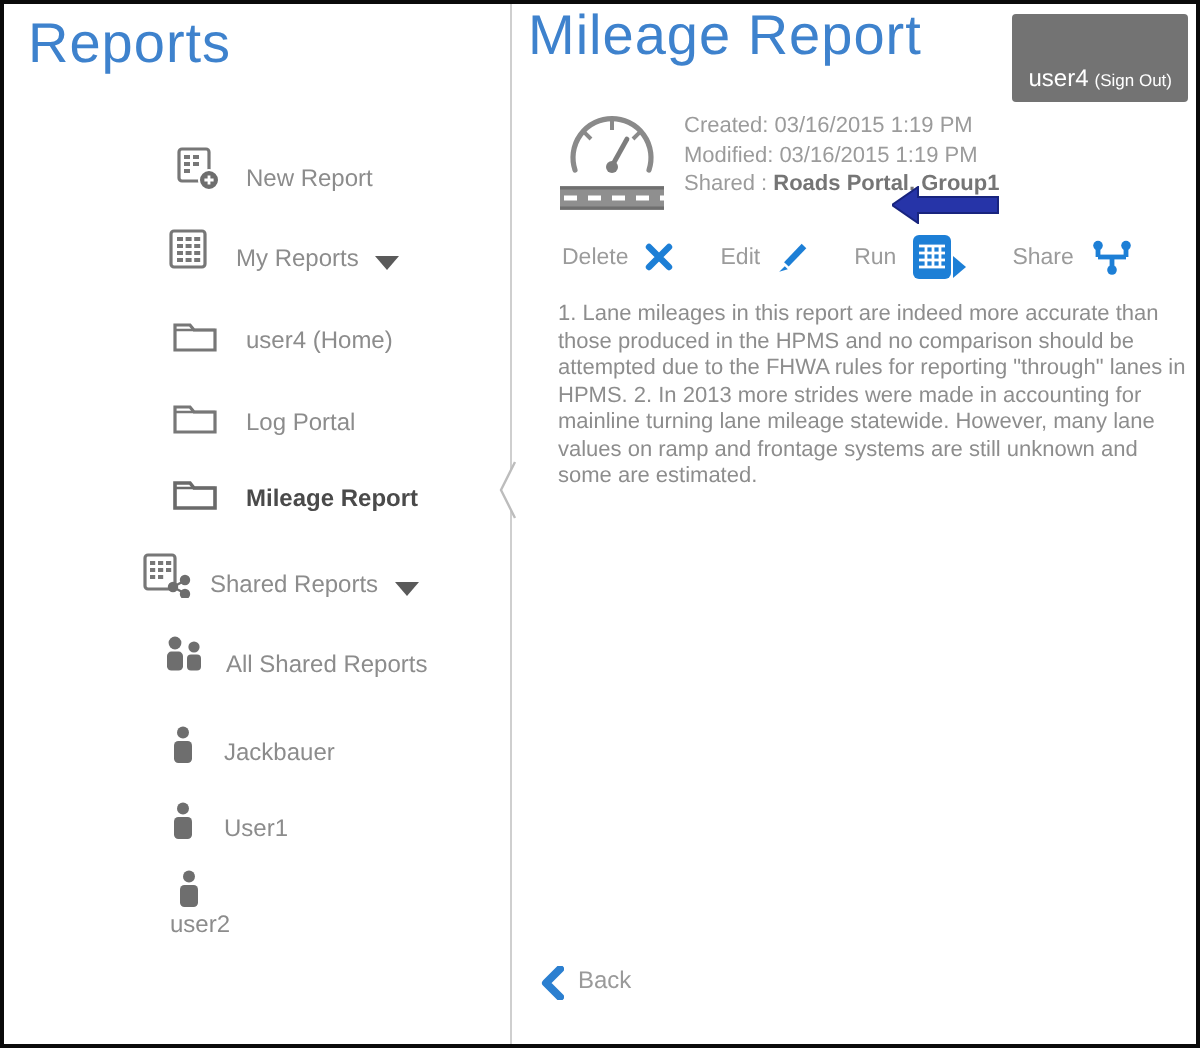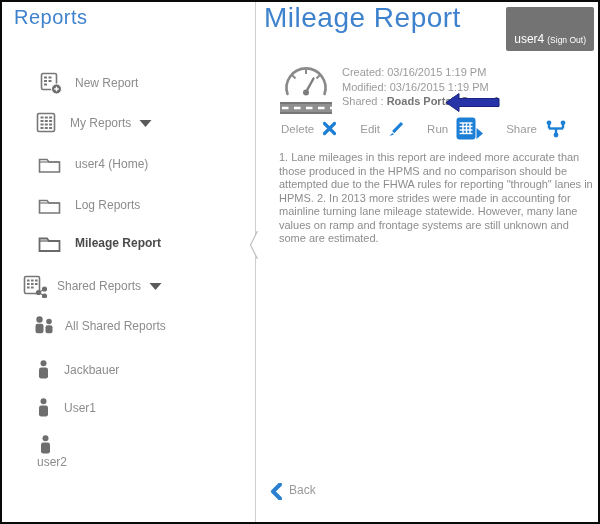--- a/index.html
+++ b/index.html
@@ -15,28 +15,28 @@
     border:2px solid #0a0a0a;
     background:#fff;
   }
   
   .sidebar {
     position:absolute; left:0; top:0; width:251px; height:520px;
     background:#fff;
   }
   .sidebar-title {
     position:absolute; left:12px; top:4px;
-    font-size:20px; font-weight:300; color:#3e82cd;
+    font-size:28px; font-weight:300; color:#3e82cd;
     letter-spacing:0.5px;
   }
   .tree-item {
     position:absolute; height:26px;
-    display:flex; align-items:center;
+    display:flex; align-items:flex-end;
     font-size:12px; color:#8c8c8c;
-    cursor:pointer; white-space:nowrap;
+    cursor:pointer; white-space:nowrap;margin-left:48px;
   }
   .tree-item .ticon { display:flex; align-items:center; justify-content:center; }
   .tree-item.selected .tlabel { font-weight:bold; color:#4a4a4a; }
   .row-0 { top:68px;  left:38px; }
   .row-1 { top:108px; left:34px; }
   .row-2 { top:149px; left:36px; }
   .row-3 { top:190px; left:36px; }
   .row-4 { top:228px; left:36px; }
   .row-5 { top:271px; left:21px; }
   .row-6 { top:311px; left:31px; }
@@ -68,21 +68,21 @@
   .user-btn {
     position:absolute; right:4px; top:5px;
     background:#737373; color:#fff;
     border:none; border-radius:2px;
     padding:4px 8px 5px 8px;
     font-family:"Liberation Sans", sans-serif;
     font-size:12px; cursor:pointer;
     display:flex; align-items:baseline; gap:3px;
   }
   .user-btn .signout { font-size:8.5px;margin-top:24px; }
-  .meta { position:absolute; left:24px; top:61px; display:flex; }
+  .meta { position:absolute; left:24px; top:52px; display:flex; }
   .meta-text { margin-left:10px; font-size:11px; color:#9b9b9b; line-height:14.5px; padding-top:2px; }
   .meta-text .shared-strong { font-weight:bold; color:#757575; }
   .pointer-arrow { position:absolute; left:190px; top:91px; }
   .actions {
     position:absolute; left:25px; top:115px;
     display:flex; align-items:center;
   }
   .action {
     display:flex; align-items:center; gap:8px;
     margin-right:23px; cursor:pointer;
@@ -164,21 +164,21 @@
       <span class="tlabel">user4 (Home)</span>
     </div>
 
     <div class="tree-item row-3">
       <span class="ticon gap14">
         <svg width="23" height="19" viewBox="0 0 23 19">
           <path d="M1.5 17 V4.5 h7.5 l2 2.5 h10.5 V17 z" fill="none" stroke="#777" stroke-width="1.6"></path>
           <path d="M1.5 7 h20" stroke="#777" stroke-width="1.2"></path>
         </svg>
       </span>
-      <span class="tlabel">Log Reports</span>
+      <span class="tlabel">Log Portal</span>
     </div>
 
     <div class="tree-item row-4 selected">
       <span class="ticon gap14">
         <svg width="23" height="19" viewBox="0 0 23 19">
           <path d="M1.5 17 V4.5 h7.5 l2 2.5 h10.5 V17 z" fill="none" stroke="#6a6a6a" stroke-width="1.8"></path>
           <path d="M1.5 7 h20" stroke="#6a6a6a" stroke-width="1.3"></path>
         </svg>
       </span>
       <span class="tlabel">Mileage Report</span>

